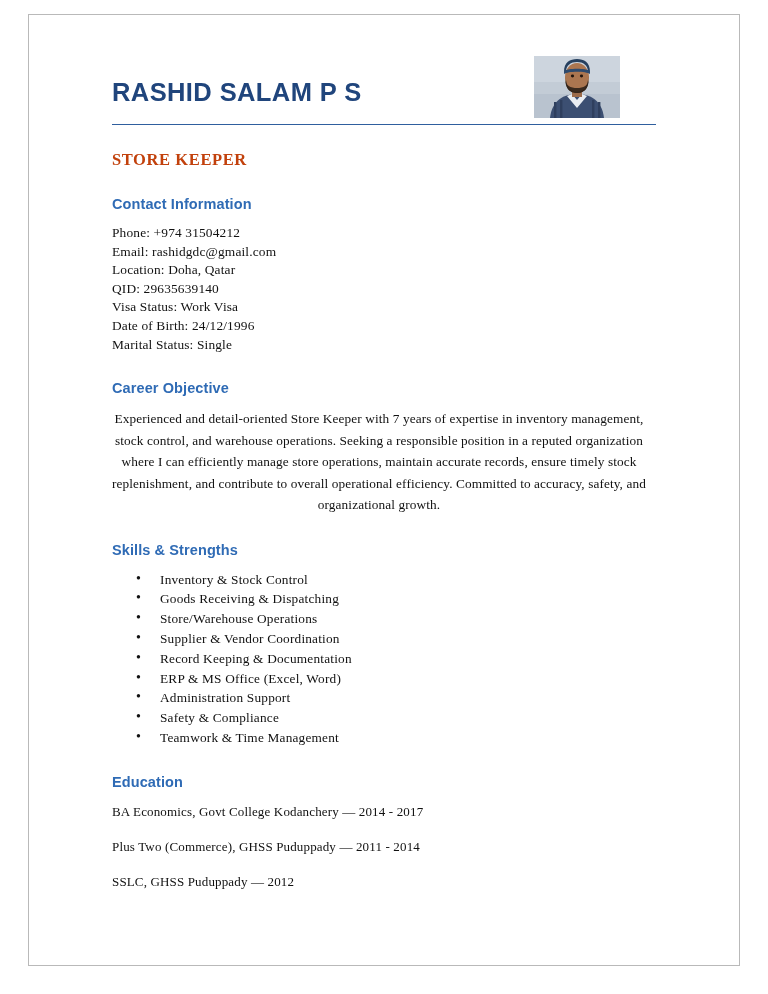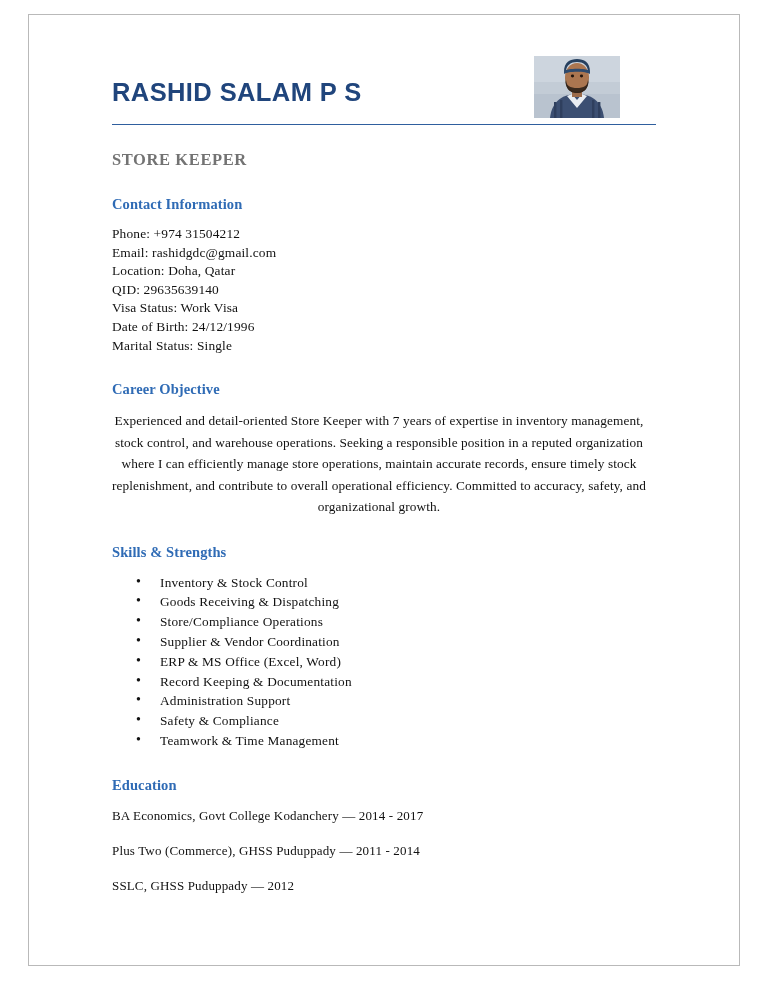--- a/index.html
+++ b/index.html
@@ -73,28 +73,28 @@
     height: 0;
     border-top: 1.6px solid #2f5f9e;
   }
 
   
   .job-title {
     margin-top: 22px;
     font-family: "Liberation Serif", serif;
     font-size: 16.5px;
     font-weight: bold;
-    color: #737373;
+    color: #c2410c;
     letter-spacing: 0.6px;
   }
 
   
   .section { margin-top: 26px; }
   .section-title {
-    font-family: Liberation Serif, serif;
+    font-family: Liberation Sans, sans-serif;
     font-size: 14.5px;
     font-weight: bold;
     color: #2f6bb5;
     margin-bottom: 12px;
     letter-spacing: 0.1px;
   }
   .contact-line {
     font-size: 13.4px;
     line-height: 18.6px;
     color: #111;
@@ -196,24 +196,24 @@
     <div class="section">
       <div class="section-title">Career Objective</div>
       <div class="objective-text">Experienced and detail-oriented Store Keeper with 7 years of expertise in inventory management, stock control, and warehouse operations. Seeking a responsible position in a reputed organization where I can efficiently manage store operations, maintain accurate records, ensure timely stock replenishment, and contribute to overall operational efficiency. Committed to accuracy, safety, and organizational growth.</div>
     </div>
 
     <div class="section">
       <div class="section-title">Skills &amp; Strengths</div>
       <ul class="skills">
         <li>Inventory &amp; Stock Control</li>
         <li>Goods Receiving &amp; Dispatching</li>
-        <li>Store/Compliance Operations</li>
+        <li>Store/Warehouse Operations</li>
         <li>Supplier &amp; Vendor Coordination</li>
+        <li>Record Keeping &amp; Documentation</li>
         <li>ERP &amp; MS Office (Excel, Word)</li>
-        <li>Record Keeping &amp; Documentation</li>
         <li>Administration Support</li>
         <li>Safety &amp; Compliance</li>
         <li>Teamwork &amp; Time Management</li>
       </ul>
     </div>
 
     <div class="section">
       <div class="section-title">Education</div>
       <div class="edu-item">BA Economics, Govt College Kodanchery — 2014 - 2017</div>
       <div class="edu-item">Plus Two (Commerce), GHSS Puduppady — 2011 - 2014</div>

